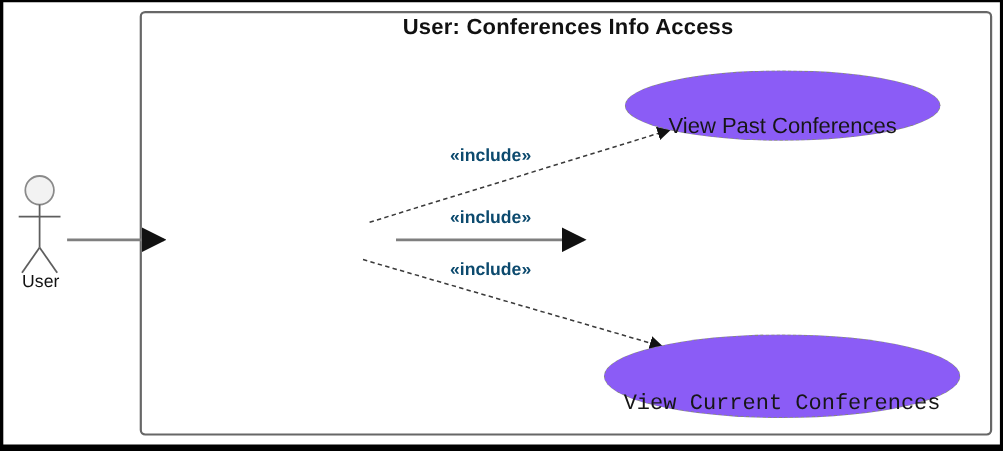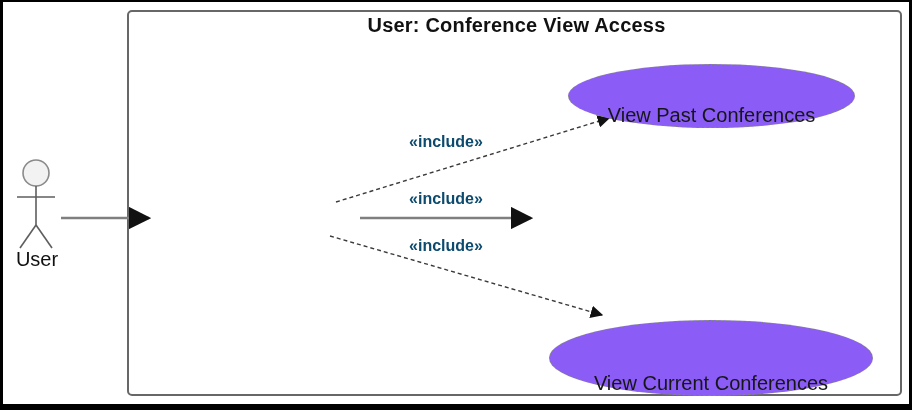--- a/index.html
+++ b/index.html
@@ -58,51 +58,51 @@
     display: flex;
     align-items: flex-end;
     justify-content: center;
     font-size: 20px;
     color: #161616;
     white-space: nowrap;
   }
   .uc-authenticate { left: 151px; top: 190px; width: 205px; height: 53px; }
   .uc-past        { left: 565px; top: 62px;  width: 287px; height: 64px; }
   .uc-upcoming    { left: 536px; top: 182px; width: 350px; height: 69px; }
-  .uc-current     { left: 546px; top: 318px; width: 324px; height: 76px; }
+  .uc-current     { left: 546px; top: 302px; width: 324px; height: 76px; font-family: Liberation Mono, monospace; }
   .edge-label {
     position: absolute;
     width: 140px;
     text-align: center;
     font-size: 16px;
     font-weight: bold;
     color: #0c4a6e;
     white-space: nowrap;
   }
   .lbl-include-past     { left: 373px; top: 131px; }
   .lbl-include-upcoming { left: 373px; top: 188px; }
   .lbl-include-current  { left: 373px; top: 235px; }
   .actor-label {
     position: absolute;
     left: 6px;
     top: 246px;
     width: 56px;
     text-align: center;
-    font-size: 20px;
+    font-size: 16px;
     color: #111111;
   }
 </style>
 </head>
 <body>
 
 <div id="canvas">
 
   <div class="boundary"></div>
 
-  <div class="diagram-title">User: Conference View Access</div>
+  <div class="diagram-title">User: Conferences Info Access</div>
 
   <svg id="edges-svg" viewBox="0 0 912 410" xmlns="http://www.w3.org/2000/svg">
     <defs>
       <marker id="arrow" viewBox="0 0 10 10" refX="9" refY="5" markerWidth="9" markerHeight="9" orient="auto-start-reverse">
         <path d="M0,0 L10,5 L0,10 z" fill="#111111"></path>
       </marker>
     </defs>
 
     <g stroke="#5e5e5e" stroke-width="1.6" fill="none">
       <circle cx="33" cy="171" r="13" fill="#f2f2f2" stroke="#8a8a8a"></circle>

